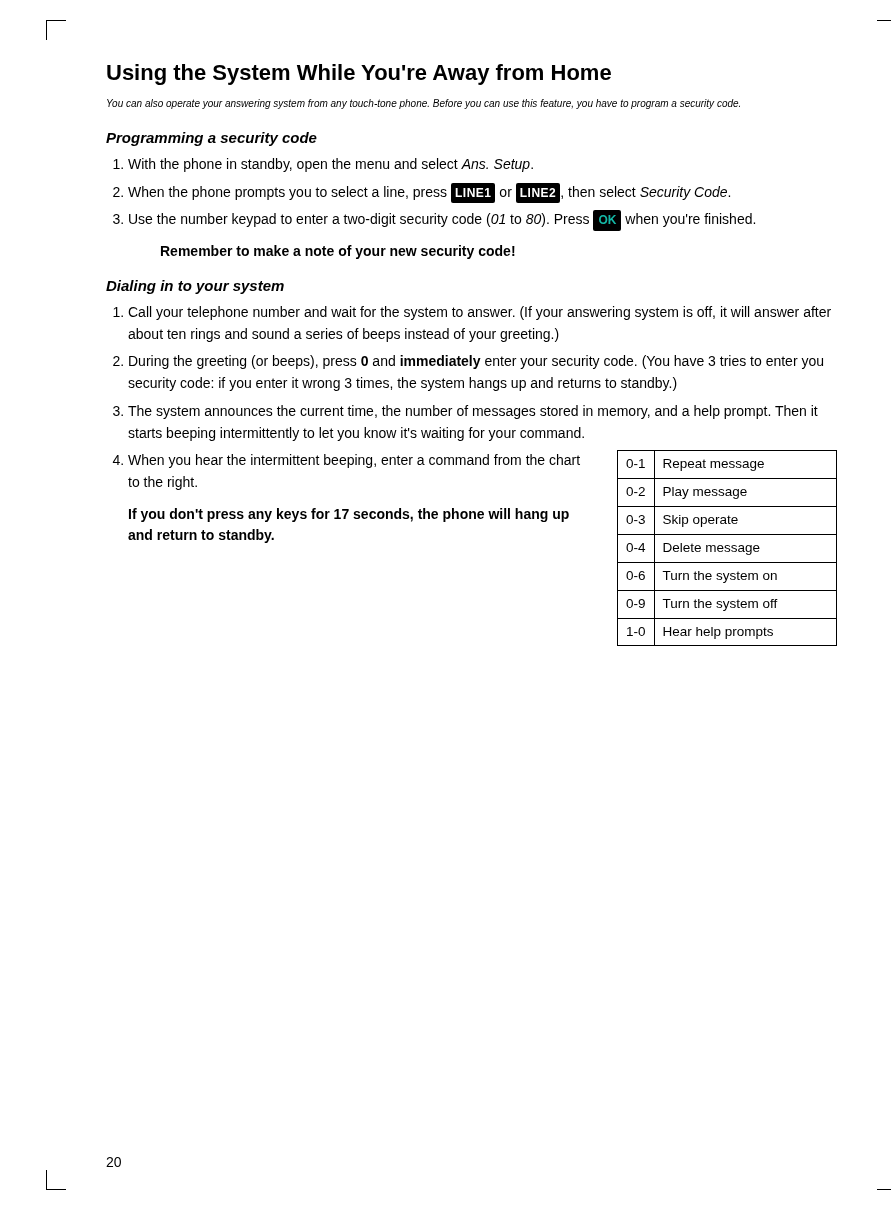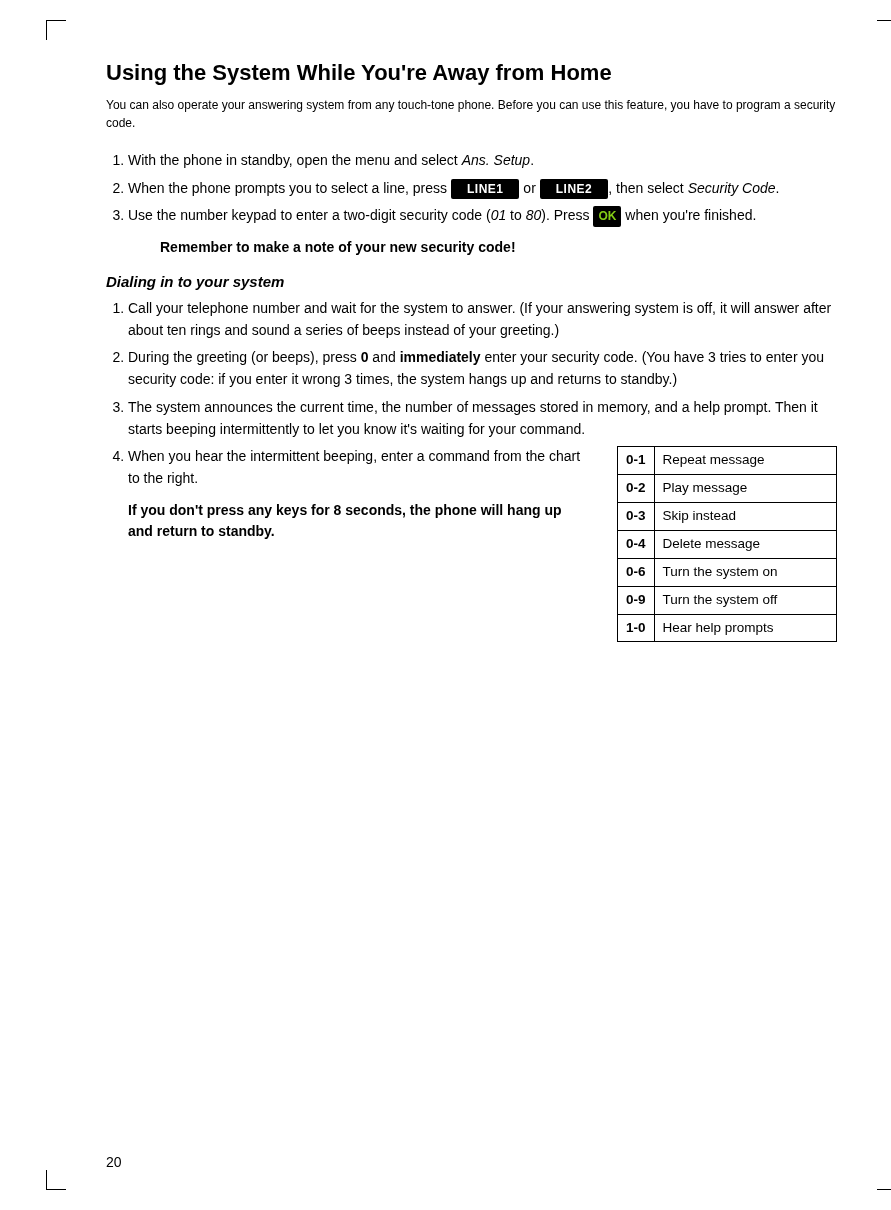--- a/index.html
+++ b/index.html
@@ -59,23 +59,24 @@
       border-right: 1.5px solid #000;
     }
 
     h1.main-title {
       font-size: 22px;
       font-weight: bold;
       margin-bottom: 10px;
     }
 
     .intro-text {
-      font-size: 12px;
+      font-size: 10px;
       line-height: 1.5;
       margin-bottom: 18px;
+      font-style: italic;
     }
 
     h2.section-title {
       font-size: 15px;
       font-weight: bold;
       font-style: italic;
       margin-bottom: 8px;
     }
 
     ol {
@@ -96,30 +97,30 @@
       margin-bottom: 18px;
       padding-left: 32px;
     }
 
     .inline-key {
       display: inline-block;
       background: #000;
       color: #fff;
       font-weight: bold;
       font-size: 12px;
-      padding: 1px 16px;
+      padding: 1px 4px;
       border-radius: 2px;
       letter-spacing: 0.5px;
       text-align: center;
     }
 
     .inline-key-white {
       display: inline-block;
       background: #000;
-      color: #84cc16;
+      color: #14b8a6;
       font-weight: bold;
       font-size: 12px;
       padding: 1px 5px;
       border-radius: 2px;
     }
 
     .section-two {
       margin-top: 10px;
     }
 
@@ -148,21 +149,21 @@
     }
 
     .command-table td {
       border: 1px solid #000;
       padding: 4px 8px;
       font-size: 13.5px;
       line-height: 1.4;
     }
 
     .command-table td.key-col {
-      font-weight: bold;
+      font-weight: normal;
       white-space: nowrap;
       width: 36px;
       text-align: center;
     }
 
     .command-table td.desc-col {
       text-align: left;
     }
 
     .page-number {
@@ -187,20 +188,21 @@
 
   <div class="corner-mark corner-tl"></div>
   <div class="corner-mark corner-tr"></div>
   <div class="corner-mark corner-bl"></div>
   <div class="corner-mark corner-br"></div>
 
   <h1 class="main-title">Using the System While You're Away from Home</h1>
 
   <p class="intro-text">You can also operate your answering system from any touch-tone phone. Before you can use this feature, you have to program a security code.</p>
 
+  <h2 class="section-title">Programming a security code</h2>
 
   <ol>
     <li>
       With the phone in standby, open the menu and select <span class="italic-text">Ans. Setup</span>.
     </li>
     <li>
       When the phone prompts you to select a line, press <span class="inline-key">LINE1</span> or
       <span class="inline-key">LINE2</span>, then select <span class="italic-text">Security Code</span>.
     </li>
     <li>
@@ -222,37 +224,37 @@
         During the greeting (or beeps), press <span class="zero-bold">0</span> and <strong>immediately</strong> enter your security code. (You have 3 tries to enter you security code: if you enter it wrong 3 times, the system hangs up and returns to standby.)
       </li>
       <li>
         The system announces the current time, the number of messages stored in memory, and a help prompt. Then it starts beeping intermittently to let you know it's waiting for your command.
       </li>
       <li>
         <div class="step4-container">
           <div class="step4-text-block">
             <span>When you hear the intermittent beeping, enter a command from the chart to the right.</span>
             <p class="warning-text">
-              If you don't press any keys for 8 seconds, the phone will hang up and return to standby.
+              If you don't press any keys for 17 seconds, the phone will hang up and return to standby.
             </p>
           </div>
 
           <table class="command-table">
             <tbody id="command-table-body">
             <tr>
                   <td class="key-col">0-1</td>
                   <td class="desc-col">Repeat message</td>
                 </tr>
                 <tr>
                   <td class="key-col">0-2</td>
                   <td class="desc-col">Play message</td>
                 </tr>
                 <tr>
                   <td class="key-col">0-3</td>
-                  <td class="desc-col">Skip instead</td>
+                  <td class="desc-col">Skip operate</td>
                 </tr>
                 <tr>
                   <td class="key-col">0-4</td>
                   <td class="desc-col">Delete message</td>
                 </tr>
                 <tr>
                   <td class="key-col">0-6</td>
                   <td class="desc-col">Turn the system on</td>
                 </tr>
                 <tr>

